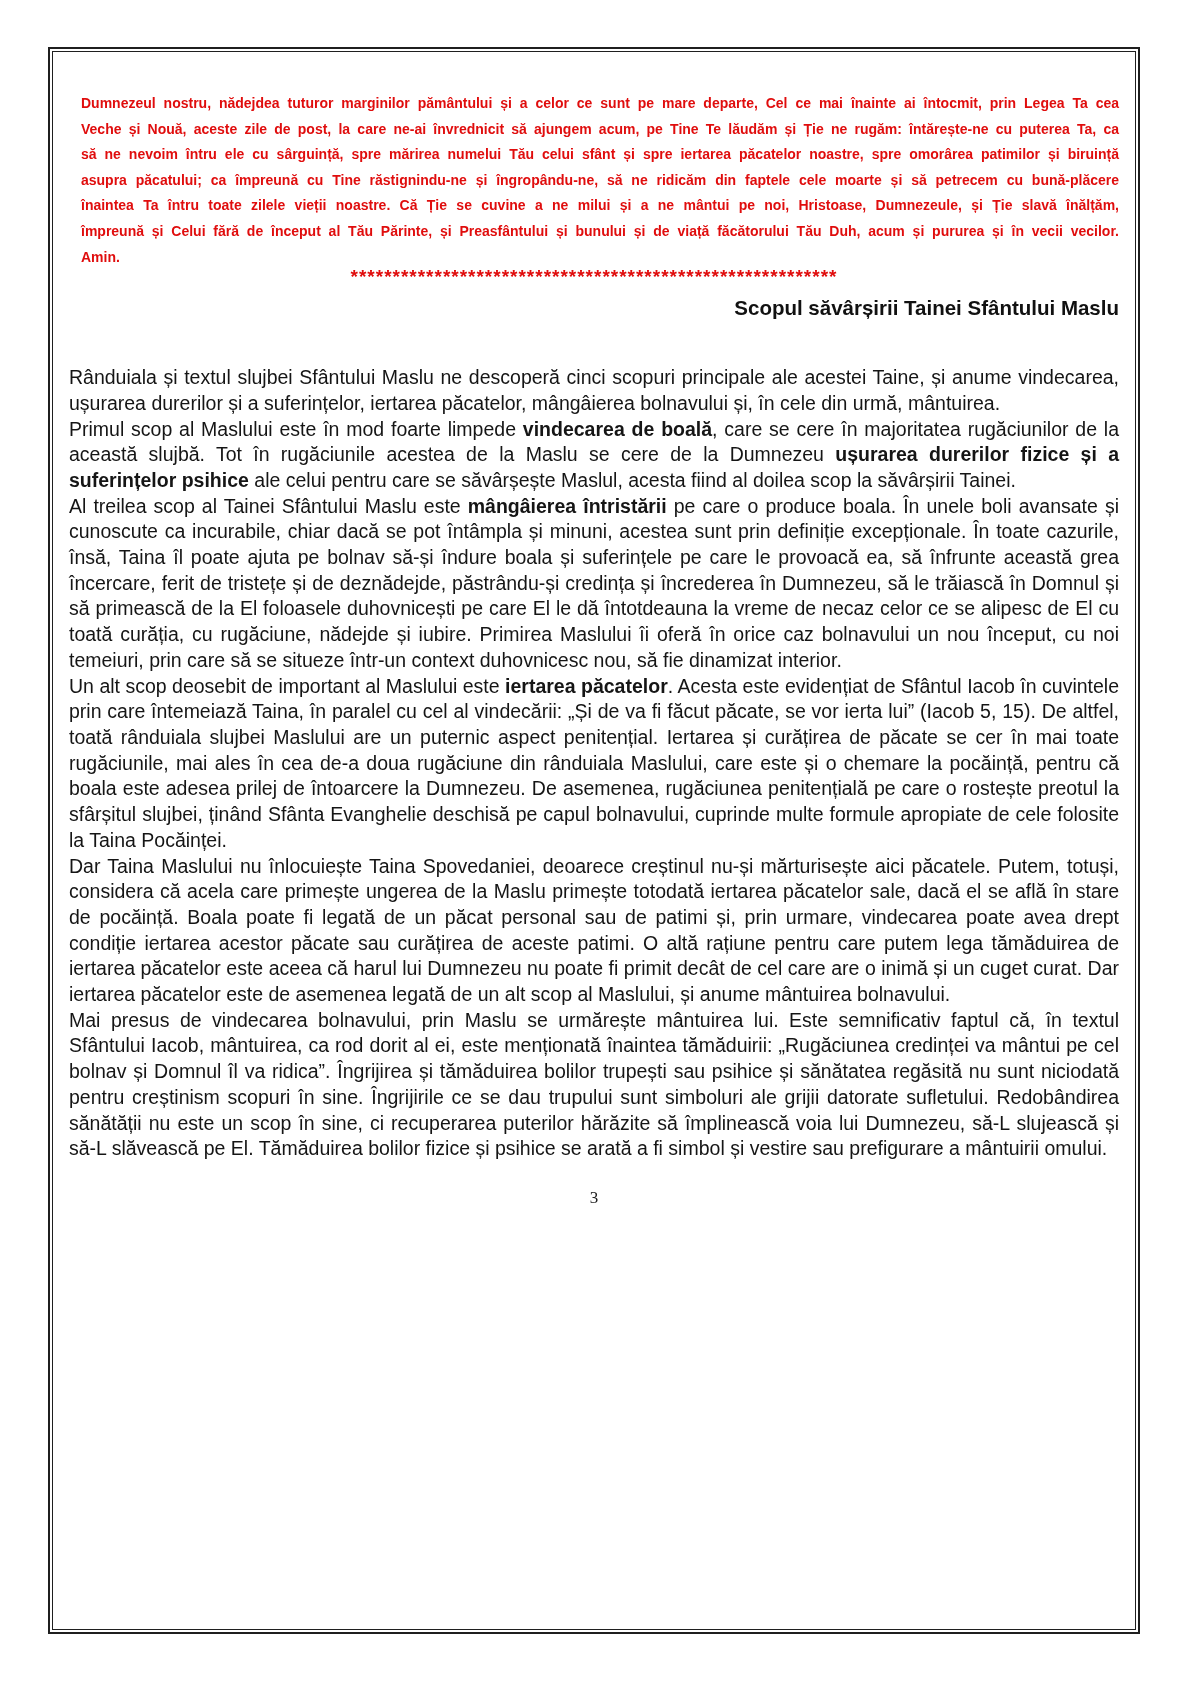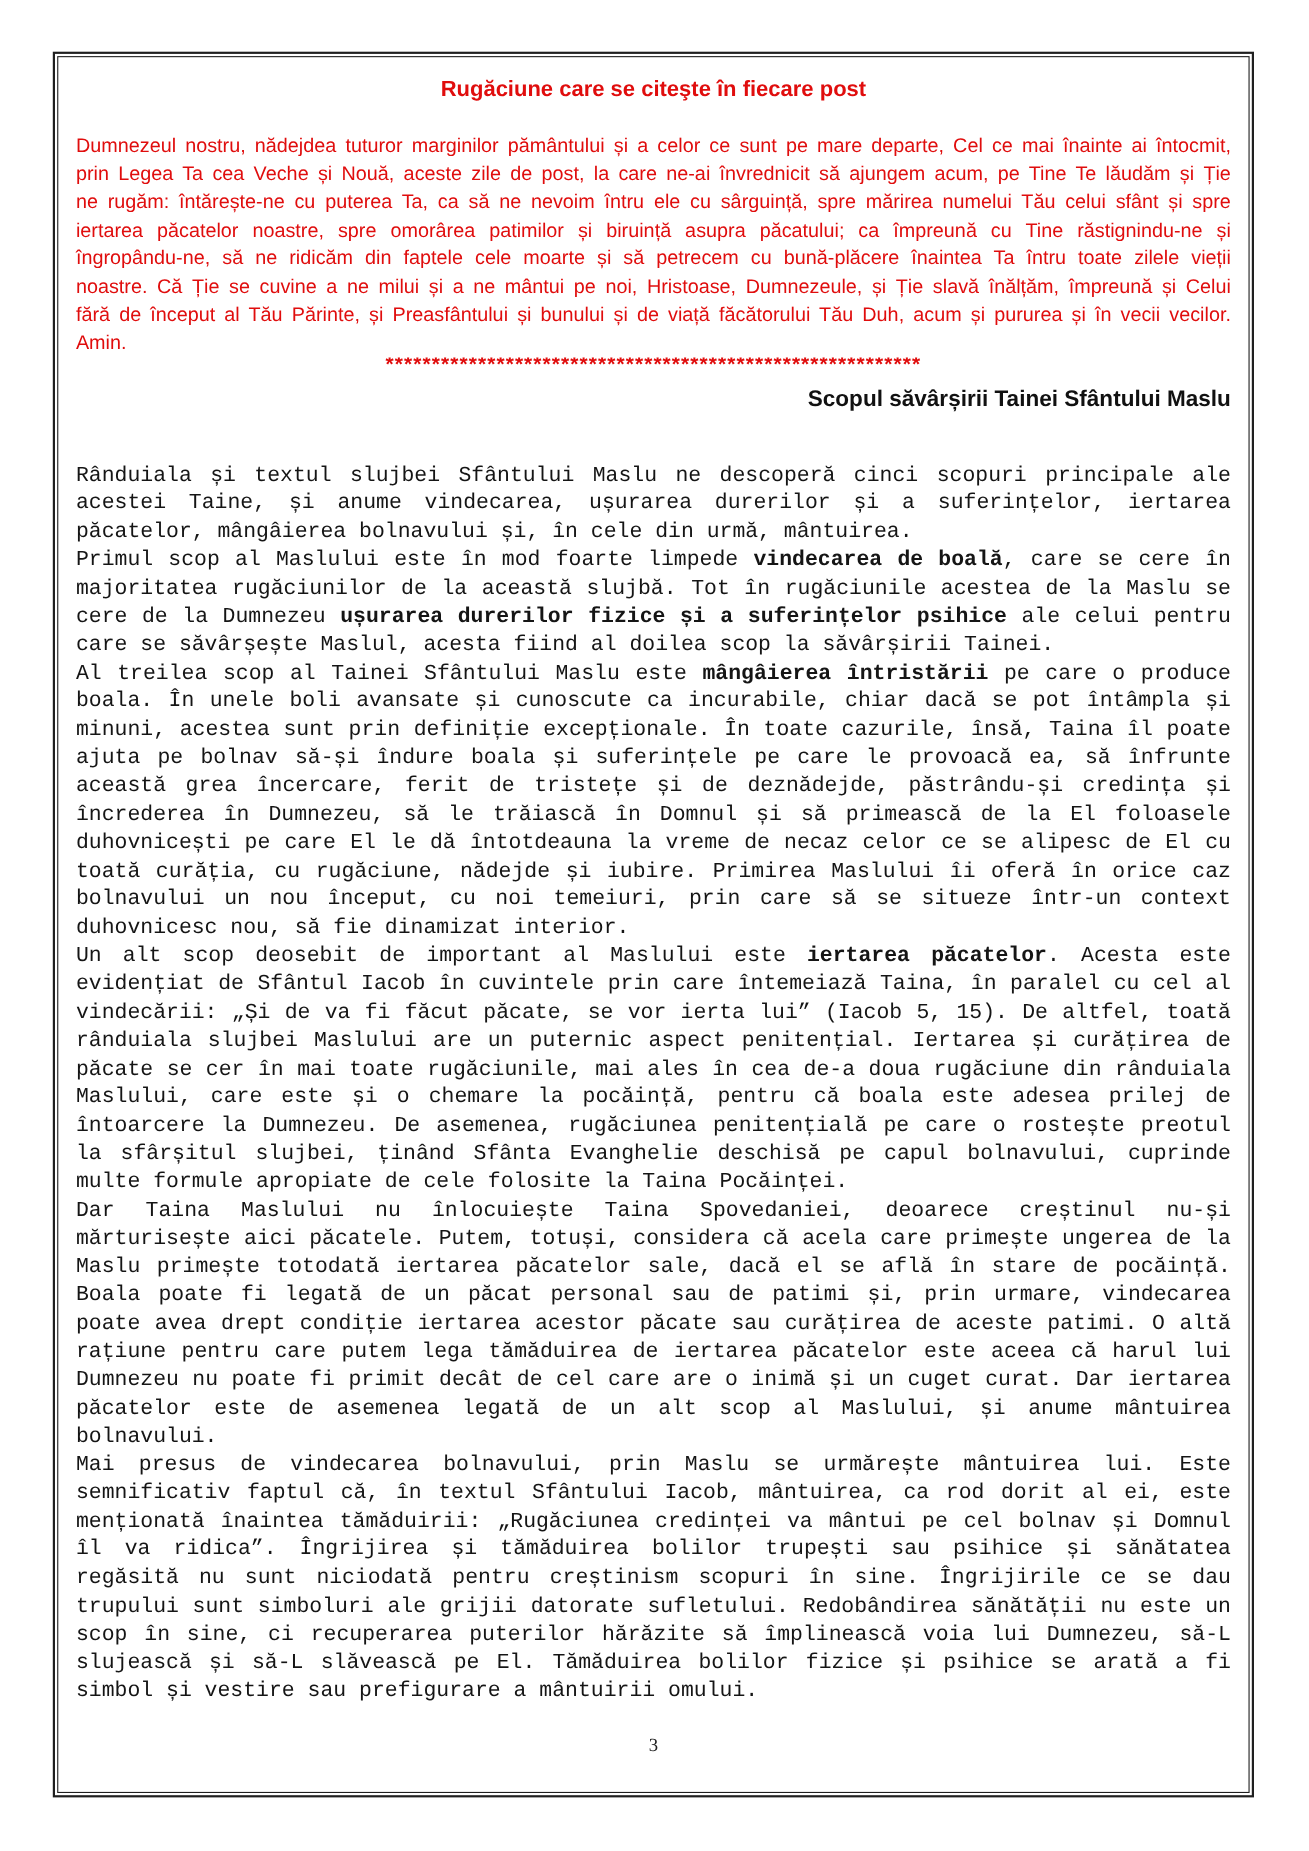--- a/index.html
+++ b/index.html
@@ -26,25 +26,25 @@
     padding: 12px 16px 0 16px;
   }
   .doc-title {
     margin: 6px 0 0 0;
     text-align: center;
     font-size: 20px;
     font-weight: bold;
     color: var(--accent-red);
   }
   .prayer {
-    margin: 27px 0 0 0;
+    margin: 27px 0 0 12px;
     text-align: justify;
-    font-size: 18px;
+    font-size: 14px;
     line-height: 25.6px;
-    font-weight: normal;
+    font-weight: bold;
     color: var(--accent-red);
     word-spacing: 3px;
   }
   .separator {
     margin: 0;
     text-align: center;
     font-size: 19px;
     line-height: 14px;
     font-weight: bold;
     color: var(--accent-red);
@@ -59,37 +59,36 @@
     font-weight: bold;
     color: #111111;
   }
   .body-text {
     margin-top: 45px;
     font-size: 19.5px;
     line-height: 25.7px;
     text-align: justify;
     color: #151515;
   }
-  .body-text p { margin: 0; font-family: Liberation Mono, monospace; }
+  .body-text p { margin: 0; }
   .seg-bold { font-weight: bold; }
   .page-number {
     margin-top: 26px;
     text-align: center;
     font-family: "Liberation Serif", serif;
     font-size: 17px;
     color: #222222;
   }
 </style>
 </head>
 <body>
 
 <div class="page-border-outer">
   <div class="page-border-inner">
 
-    <h1 class="doc-title">Rugăciune care se citeşte în fiecare post</h1>
 
     <p class="prayer">Dumnezeul nostru, nădejdea tuturor marginilor pământului și a celor ce sunt pe mare departe, Cel ce mai înainte ai întocmit, prin Legea Ta cea Veche și Nouă, aceste zile de post, la care ne-ai învrednicit să ajungem acum, pe Tine Te lăudăm și Ție ne rugăm: întărește-ne cu puterea Ta, ca să ne nevoim întru ele cu sârguință, spre mărirea numelui Tău celui sfânt și spre iertarea păcatelor noastre, spre omorârea patimilor și biruință asupra păcatului; ca împreună cu Tine răstignindu-ne și îngropându-ne, să ne ridicăm din faptele cele moarte și să petrecem cu bună-plăcere înaintea Ta întru toate zilele vieții noastre. Că Ție se cuvine a ne milui și a ne mântui pe noi, Hristoase, Dumnezeule, și Ție slavă înălțăm, împreună și Celui fără de început al Tău Părinte, și Preasfântului și bunului și de viață făcătorului Tău Duh, acum și pururea și în vecii vecilor. Amin.</p>
 
     <div class="separator">**********************************************************</div>
 
     <h2 class="section-heading">Scopul săvârșirii Tainei Sfântului Maslu</h2>
 
     <div class="body-text">
       <p><span>Rânduiala și textul slujbei Sfântului Maslu ne descoperă cinci scopuri principale ale acestei Taine, și anume vindecarea, ușurarea durerilor și a suferințelor, iertarea păcatelor, mângâierea bolnavului și, în cele din urmă, mântuirea.</span></p>
       <p><span>Primul scop al Maslului este în mod foarte limpede </span><span class="seg-bold">vindecarea de boală</span><span>, care se cere în majoritatea rugăciunilor de la această slujbă. Tot în rugăciunile acestea de la Maslu se cere de la Dumnezeu </span><span class="seg-bold">ușurarea durerilor fizice și a suferințelor psihice</span><span> ale celui pentru care se săvârșește Maslul, acesta fiind al doilea scop la săvârșirii Tainei.</span></p>

